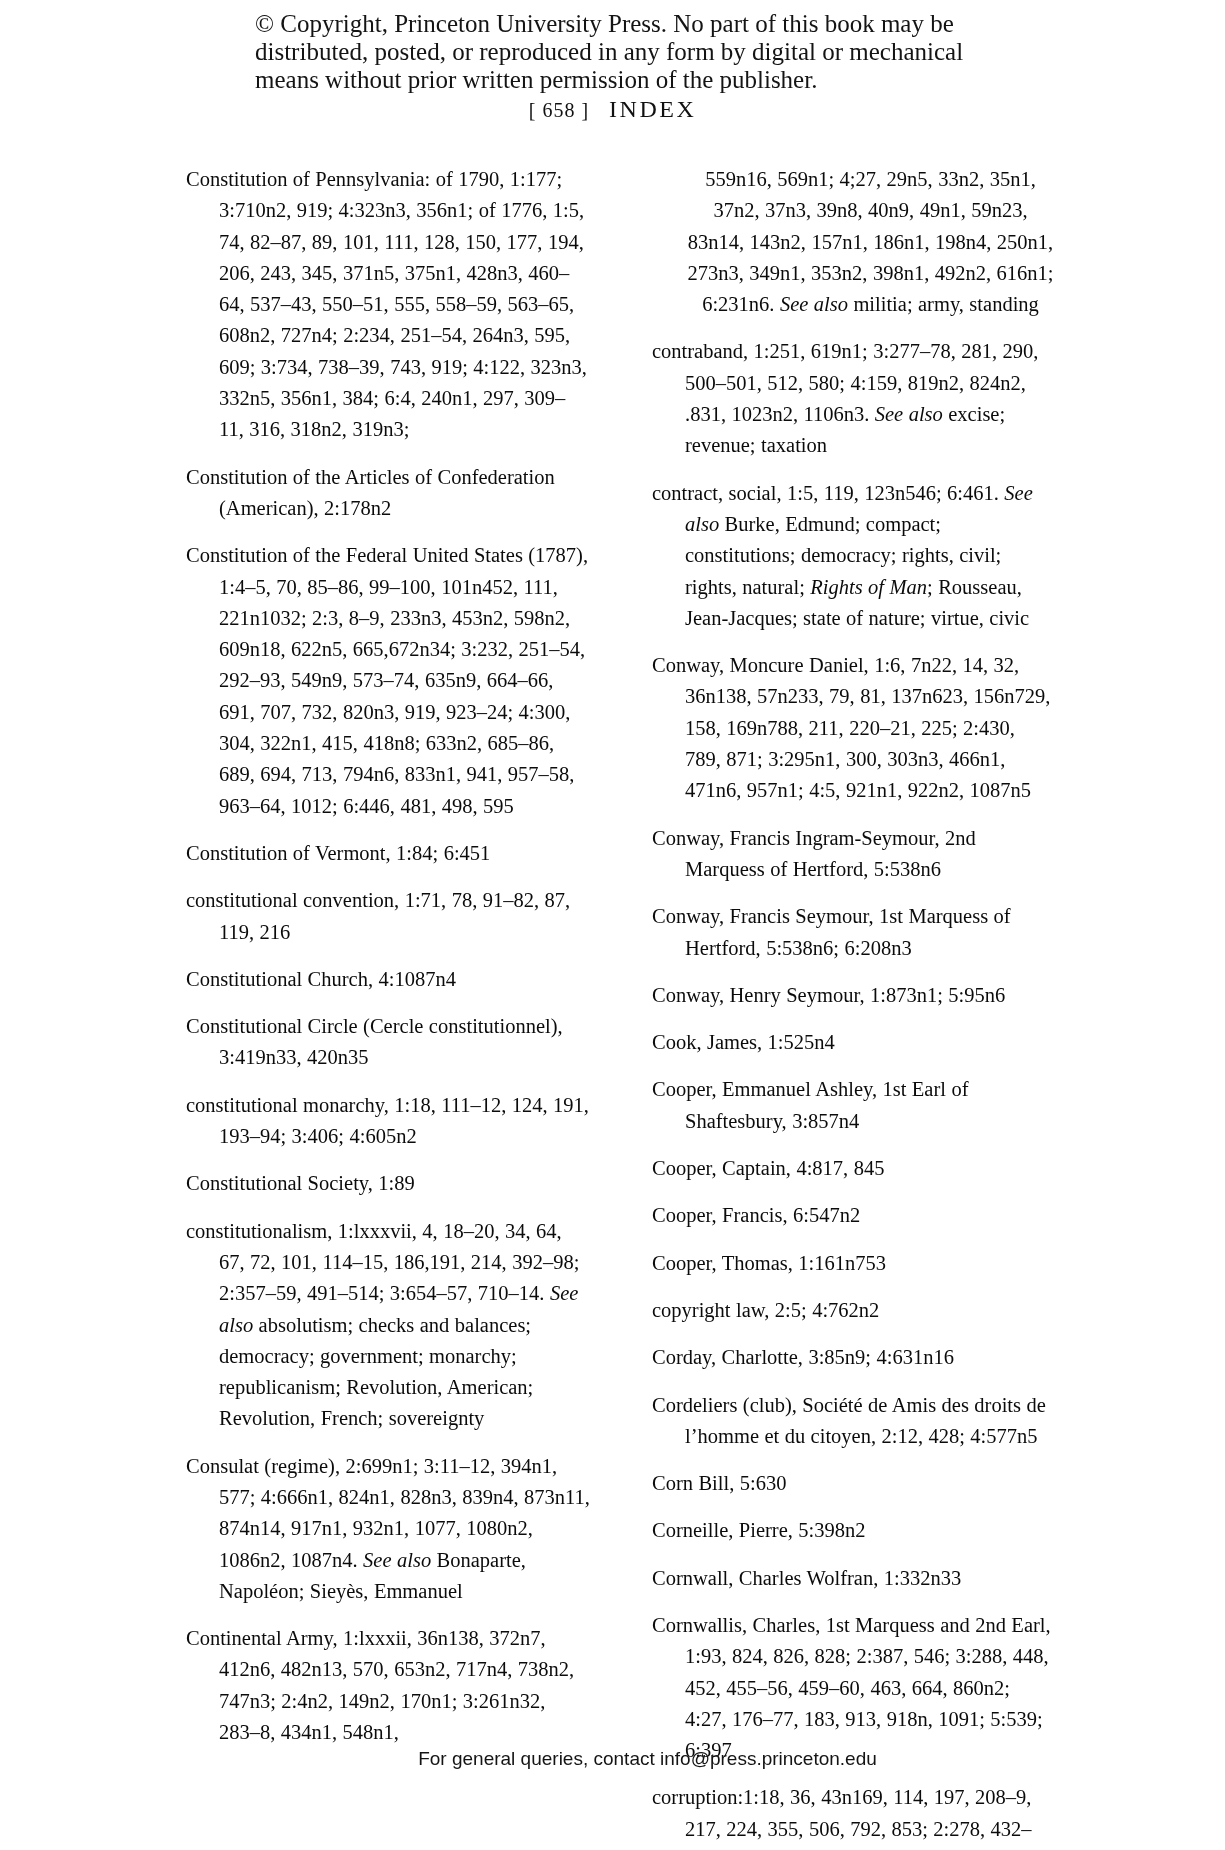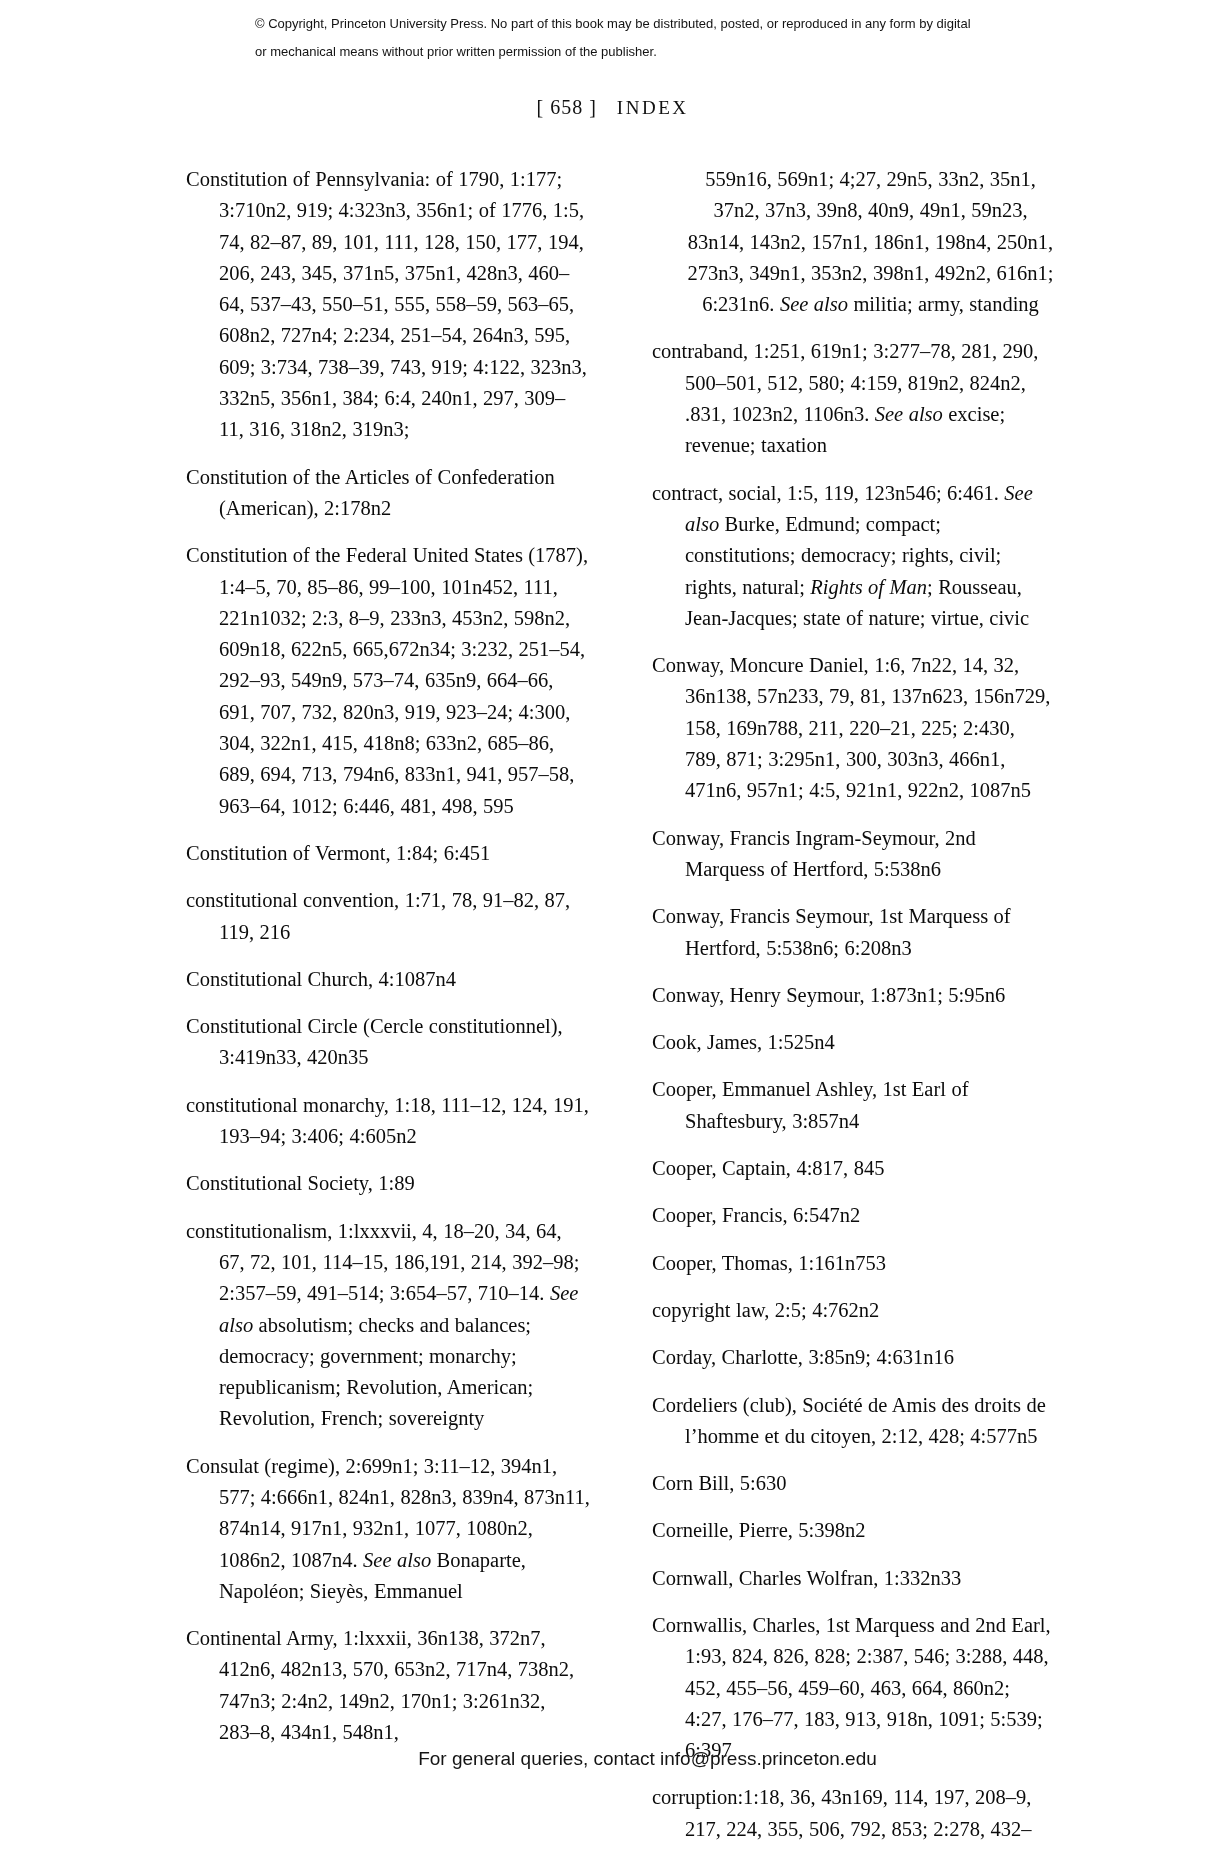--- a/index.html
+++ b/index.html
@@ -19,43 +19,43 @@
     position: absolute;
     left: 0; top: 0;
     width: 1225px;
     height: 1850px;
   }
   .copyright {
     position: absolute;
     left: 255px;
     top: 10px;
     width: 720px;
-    font-family: Liberation Sans, sans-serif;
-    font-size: 13px;
+    font-family: Liberation Serif, serif;
+    font-size: 25px;
     line-height: 28px;
     color: #141414;
   }
   .running-head {
     position: absolute;
     left: 0;
     top: 96px;
     width: 1225px;
     text-align: center;
     font-size: 20px;
     letter-spacing: 0.5px;
     color: #111;
   }
   .running-head .folio {
     letter-spacing: 1px;
   }
   .running-head .title {
     font-variant: small-caps;
     letter-spacing: 2.5px;
     margin-left: 20px;
-    font-size: 19px;
+    font-size: 24px;
   }
   .columns {
     position: absolute;
     left: 186px;
     top: 148px;
     width: 870px;
     display: flex;
     justify-content: space-between;
   }
   .col {

